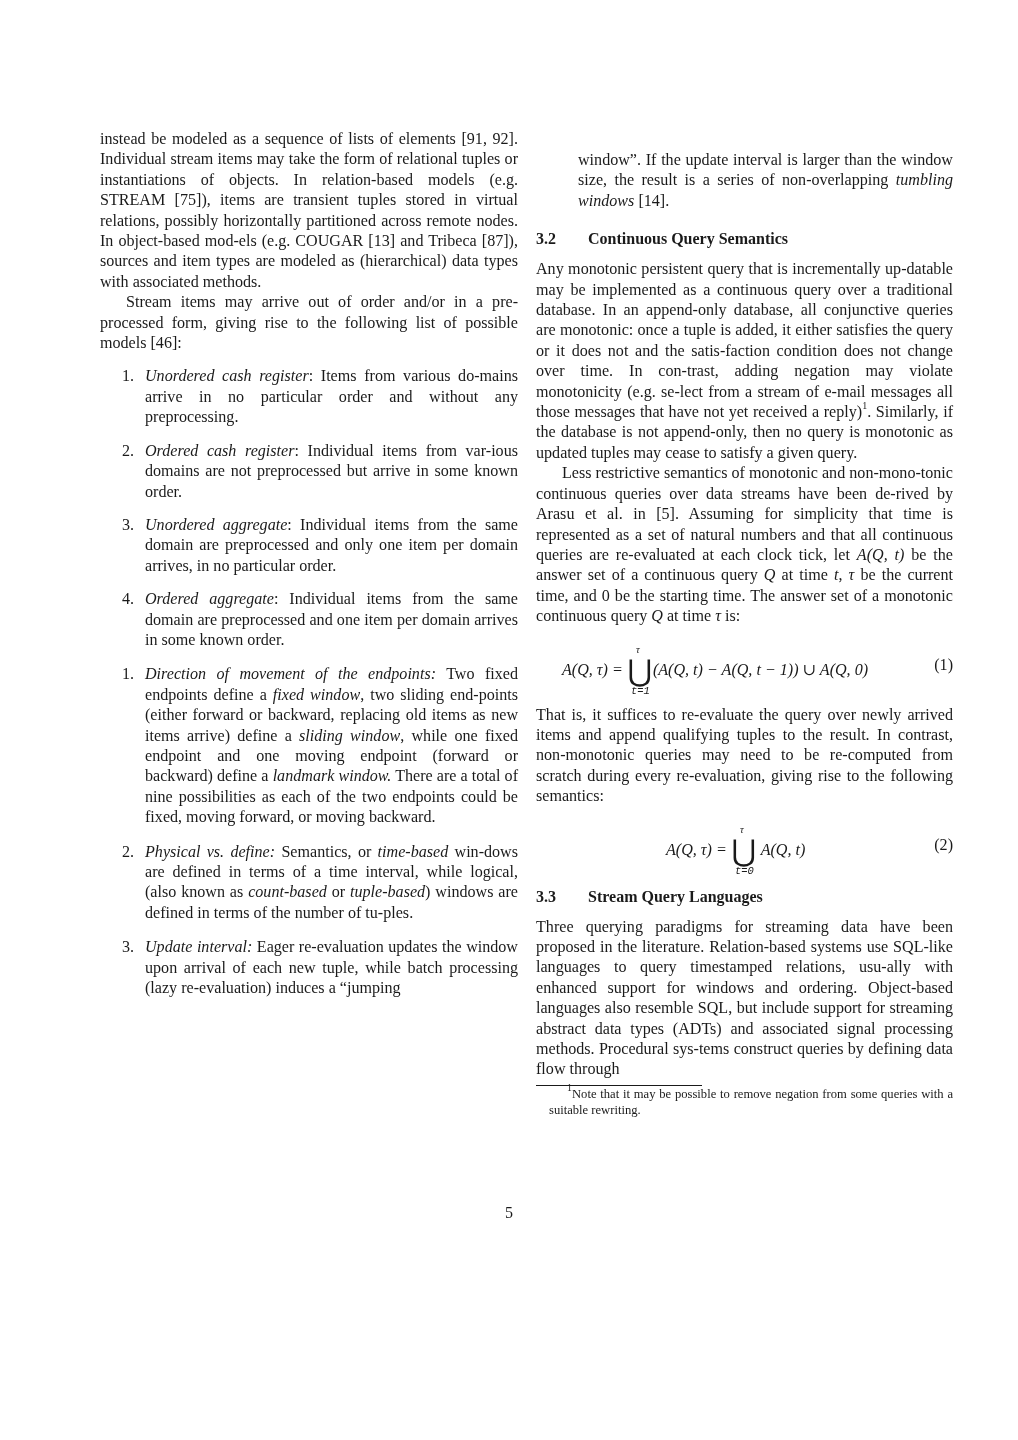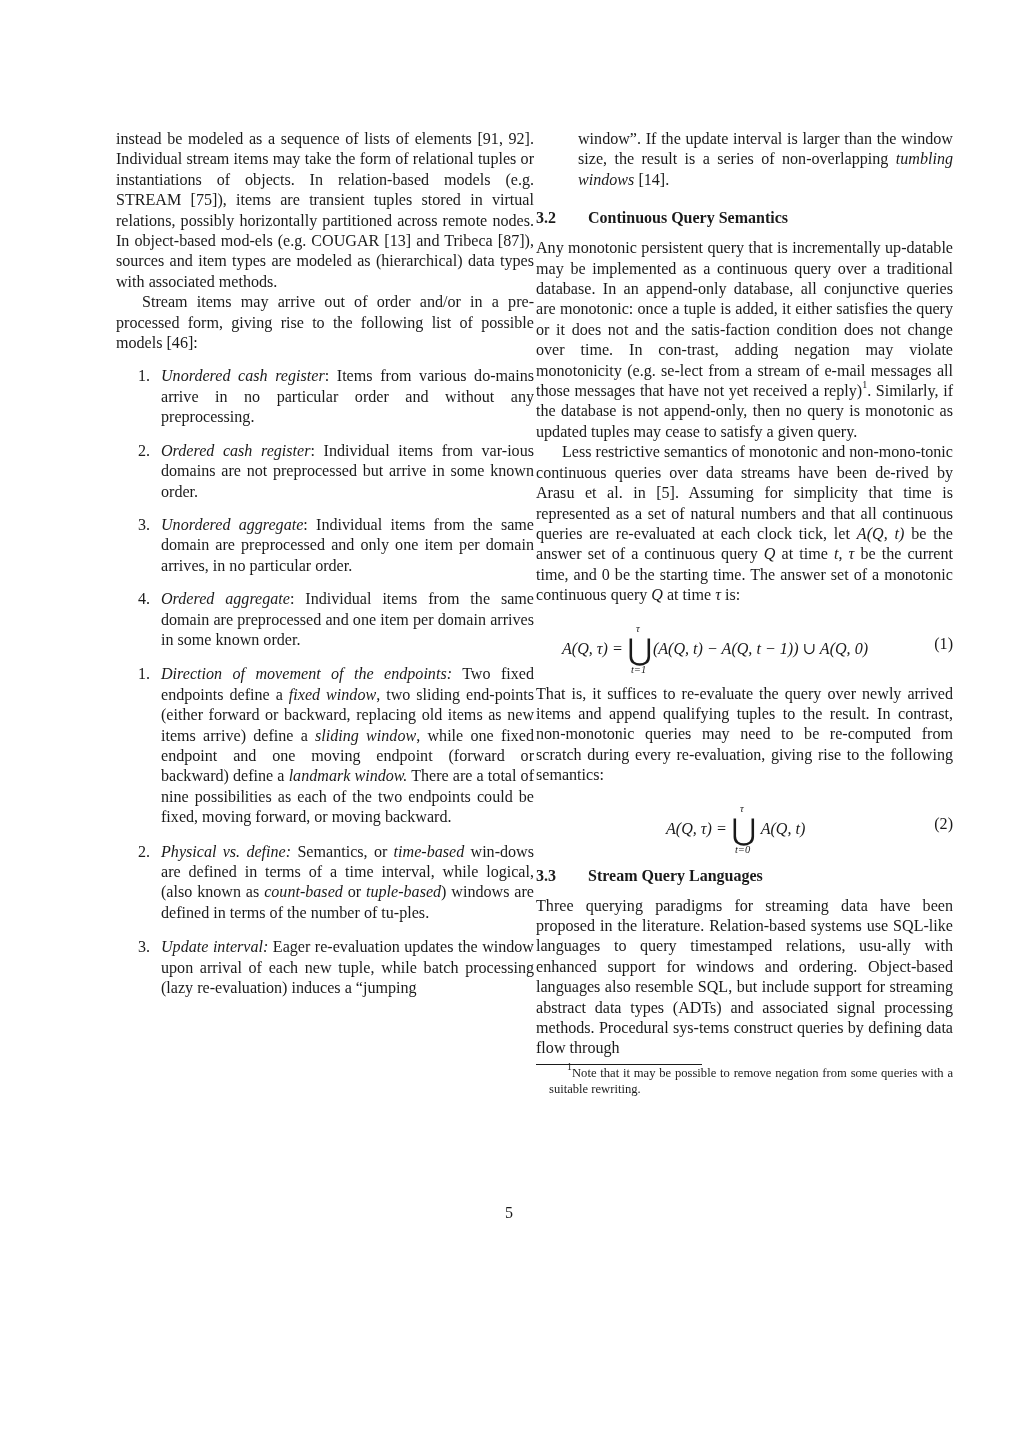--- a/index.html
+++ b/index.html
@@ -1,38 +1,38 @@
 <!DOCTYPE html>
 <html><head>
 <meta charset="utf-8">
 <style>
   html, body { margin: 0; padding: 0; background: #ffffff; }
   body { width: 1018px; height: 1440px; position: relative; overflow: hidden;
          font-family: "Liberation Serif", "DejaVu Serif", serif; color: #1a1a1a; }
   .col { position: absolute; top: 129px; font-size: 16.1px; line-height: 20.4px; }
-  .left { left: 116px; width: 418px; }
+  .left { left: 100px; width: 418px; }
   .right { left: 536px; width: 417px; }
   p { margin: 0; text-align: justify; hyphens: manual; }
   .indent { text-indent: 26px; }
   ol { margin: 0; padding: 0; list-style: none; }
   ol li { position: relative; padding-left: 45px; text-align: justify; }
   ol li .num { position: absolute; left: 22px; top: 0; }
   .list1 { margin-top: 13px; }
   .list1 li { margin-bottom: 13px; }
   .list2 { margin-top: 14px; }
   .list2 li { margin-bottom: 14px; }
   i, .it { font-style: italic; }
-  .cont { padding-left: 42px; text-align: justify; }
+  .cont { padding-left: 42px; text-align: justify; margin-top: 21px; }
   h2 { font-size: 16px; font-weight: bold; margin: 16px 0 8px 0; line-height: 24px; }
   h2 .secnum { display: inline-block; width: 52px; }
   .eq { position: relative; height: 60px; margin: 10px 0 8px 0; font-style: italic; }
   .eq .body { position: absolute; top: 18px; white-space: nowrap; }
   .eq .bigcup { font-style: normal; font-size: 30px; position: relative; top: 6px; display: inline-block; line-height: 20px; }
   .eq .sup { position: absolute; font-size: 10.5px; }
-  .eq .sub { position: absolute; font-size: 10.5px; }
+  .eq .sub { position: absolute; font-size: 10.5px; font-family: Liberation Mono, monospace; }
   .eq .eqnum { position: absolute; right: 0; top: 18px; font-style: normal; }
   .rm { font-style: normal; }
   .fnrule { width: 166px; border-top: 1px solid #1a1a1a; margin-top: 5px; }
   .footnote { font-size: 12.6px; line-height: 15.8px; text-align: justify; padding-top: 1px; margin-left: 13px; }
   .footnote .fn-indent { padding-left: 18px; }
   sup.fn { font-size: 10px; line-height: 0; position: relative; top: -2px; }
   .pagenum { position: absolute; left: 0; width: 1018px; top: 1204px; text-align: center; font-size: 16px; }
 </style>
 </head>
 <body>

